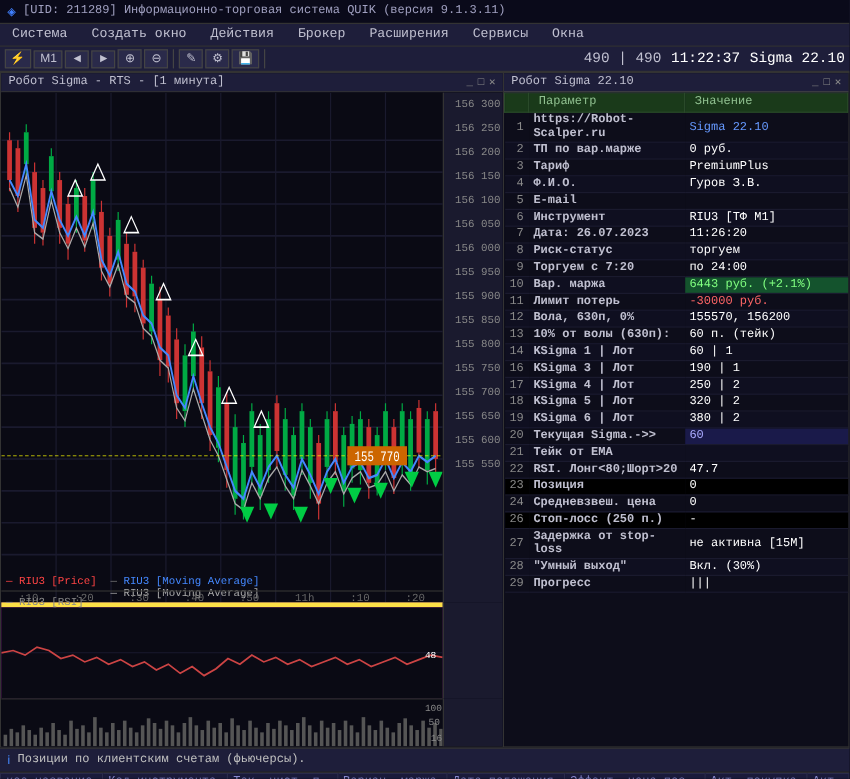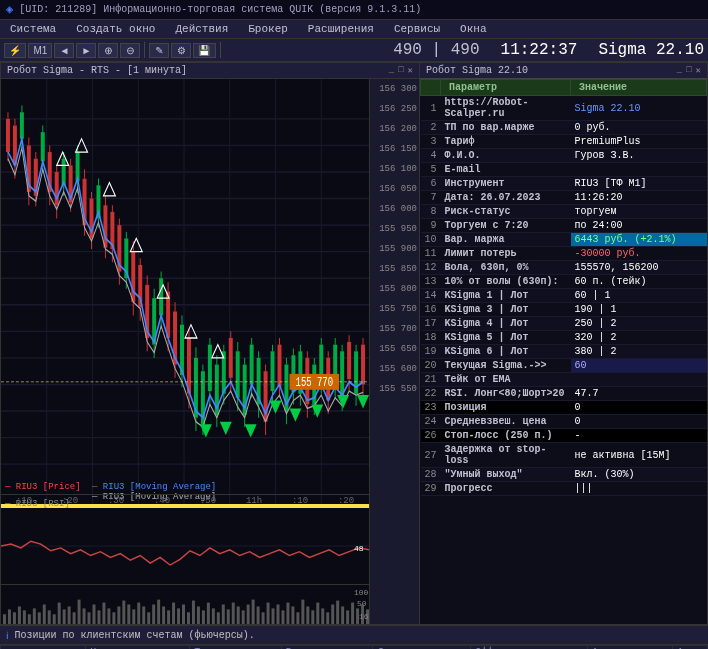--- a/index.html
+++ b/index.html
@@ -56,23 +56,23 @@
       padding: 1px 4px;
       font-size: 10px;
       cursor: pointer;
       min-width: 20px;
       text-align: center;
     }
     .toolbar-sep { width: 1px; height: 16px; background: #444; margin: 0 2px; }
     .toolbar-info {
       margin-left: auto;
       color: #c0c0d0;
-      font-size: 16px;
-      display: flex;
-      gap: 21px;
+      font-size: 12px;
+      display: flex;
+      gap: 8px;
       align-items: center;
     }
     .toolbar-info .time { color: #ffffff; }
     .toolbar-info .sigma { color: #ffffff; }
 
     
     .main-content {
       display: flex;
       height: calc(649px - 20px - 22px - 22px - 22px);
     }
@@ -219,21 +219,21 @@
       width: 100%;
       border-collapse: collapse;
       font-size: 10px;
     }
     .robot-table .header-row th {
       background: #1a3a1a;
       color: #90c090;
       padding: 2px 8px;
       text-align: left;
       border: 1px solid #2a4a2a;
-      font-weight: bold;
+      font-weight: normal;
     }
     .robot-table td {
       padding: 1px 4px;
       border-bottom: 1px solid #1a1a2e;
       color: #c0c0c0;
     }
     .robot-table .num-col {
       color: #888;
       width: 20px;
       text-align: right;
@@ -242,21 +242,21 @@
       color: #c0c0d0;
       width: 130px;
       font-weight: bold;
     }
     .robot-table .val-col {
       color: #ffffff;
     }
     .robot-table tr:nth-child(even) { background: #0f0f20; }
     .robot-table tr:nth-child(odd) { background: #0d0d1a; }
     .robot-table .link-val { color: #6699ff; }
-    .robot-table .green-val { background: #0369a1; color: #80ff80; }
+    .robot-table .green-val { background: #14532d; color: #80ff80; }
     .robot-table .red-val { color: #ff6666; }
     .robot-table .highlight-row td { background: #000000; }
     .robot-table .blue-val { background: #1a1a4a; color: #aaaaff; }
 
     
     .status-bar {
       background: #1e1e3a;
       padding: 2px 6px;
       font-size: 10px;
       color: #c0c0c0;

